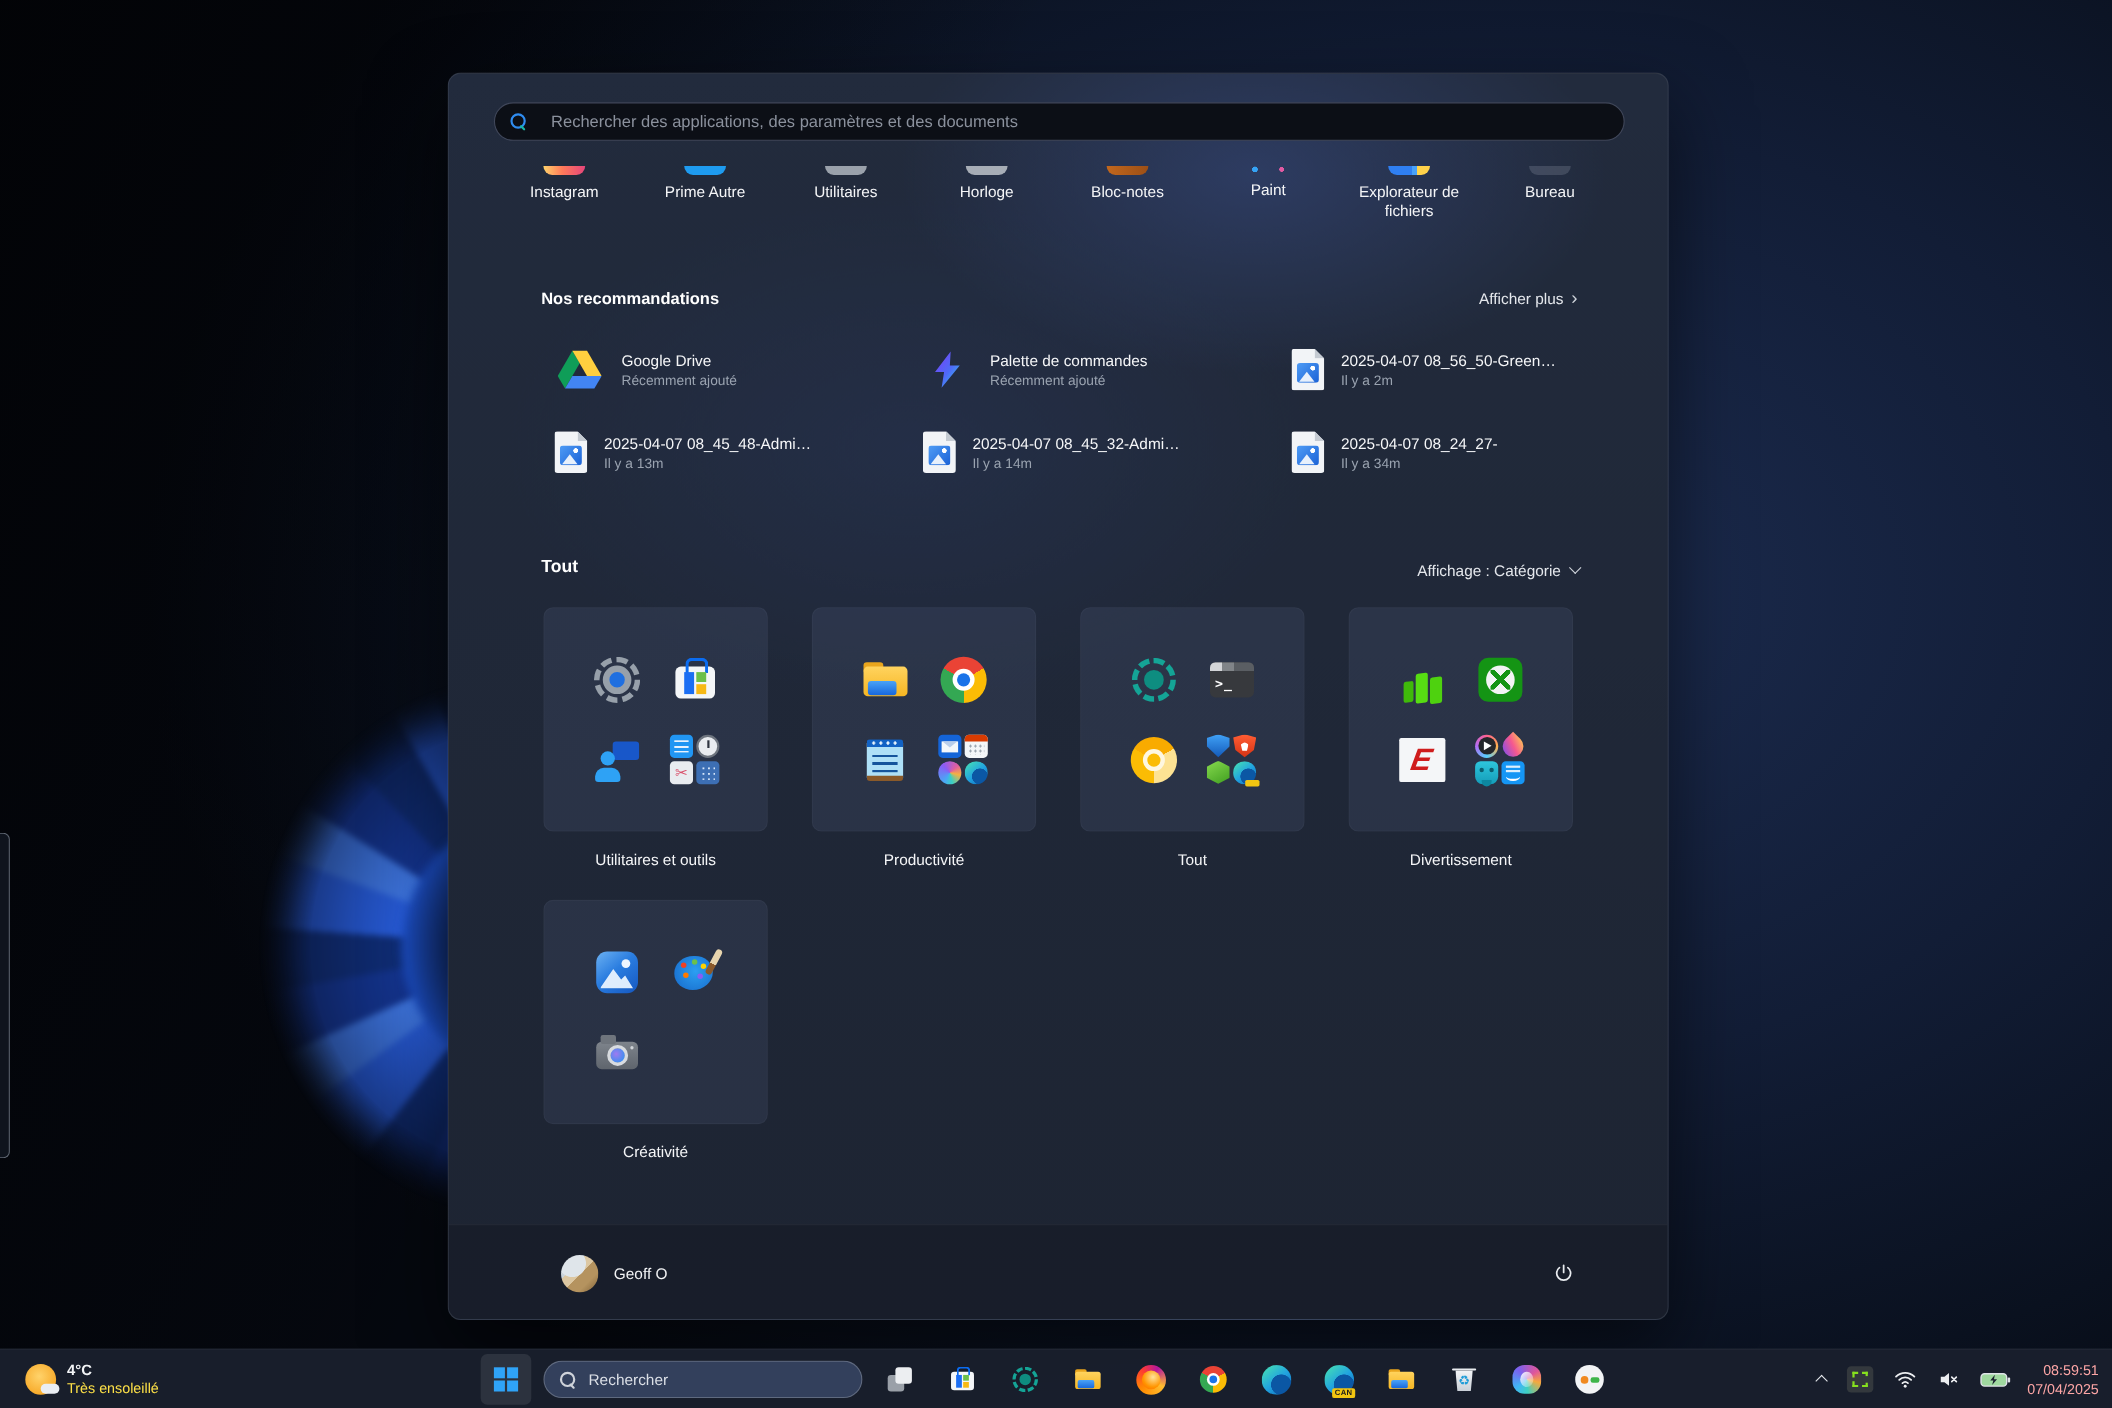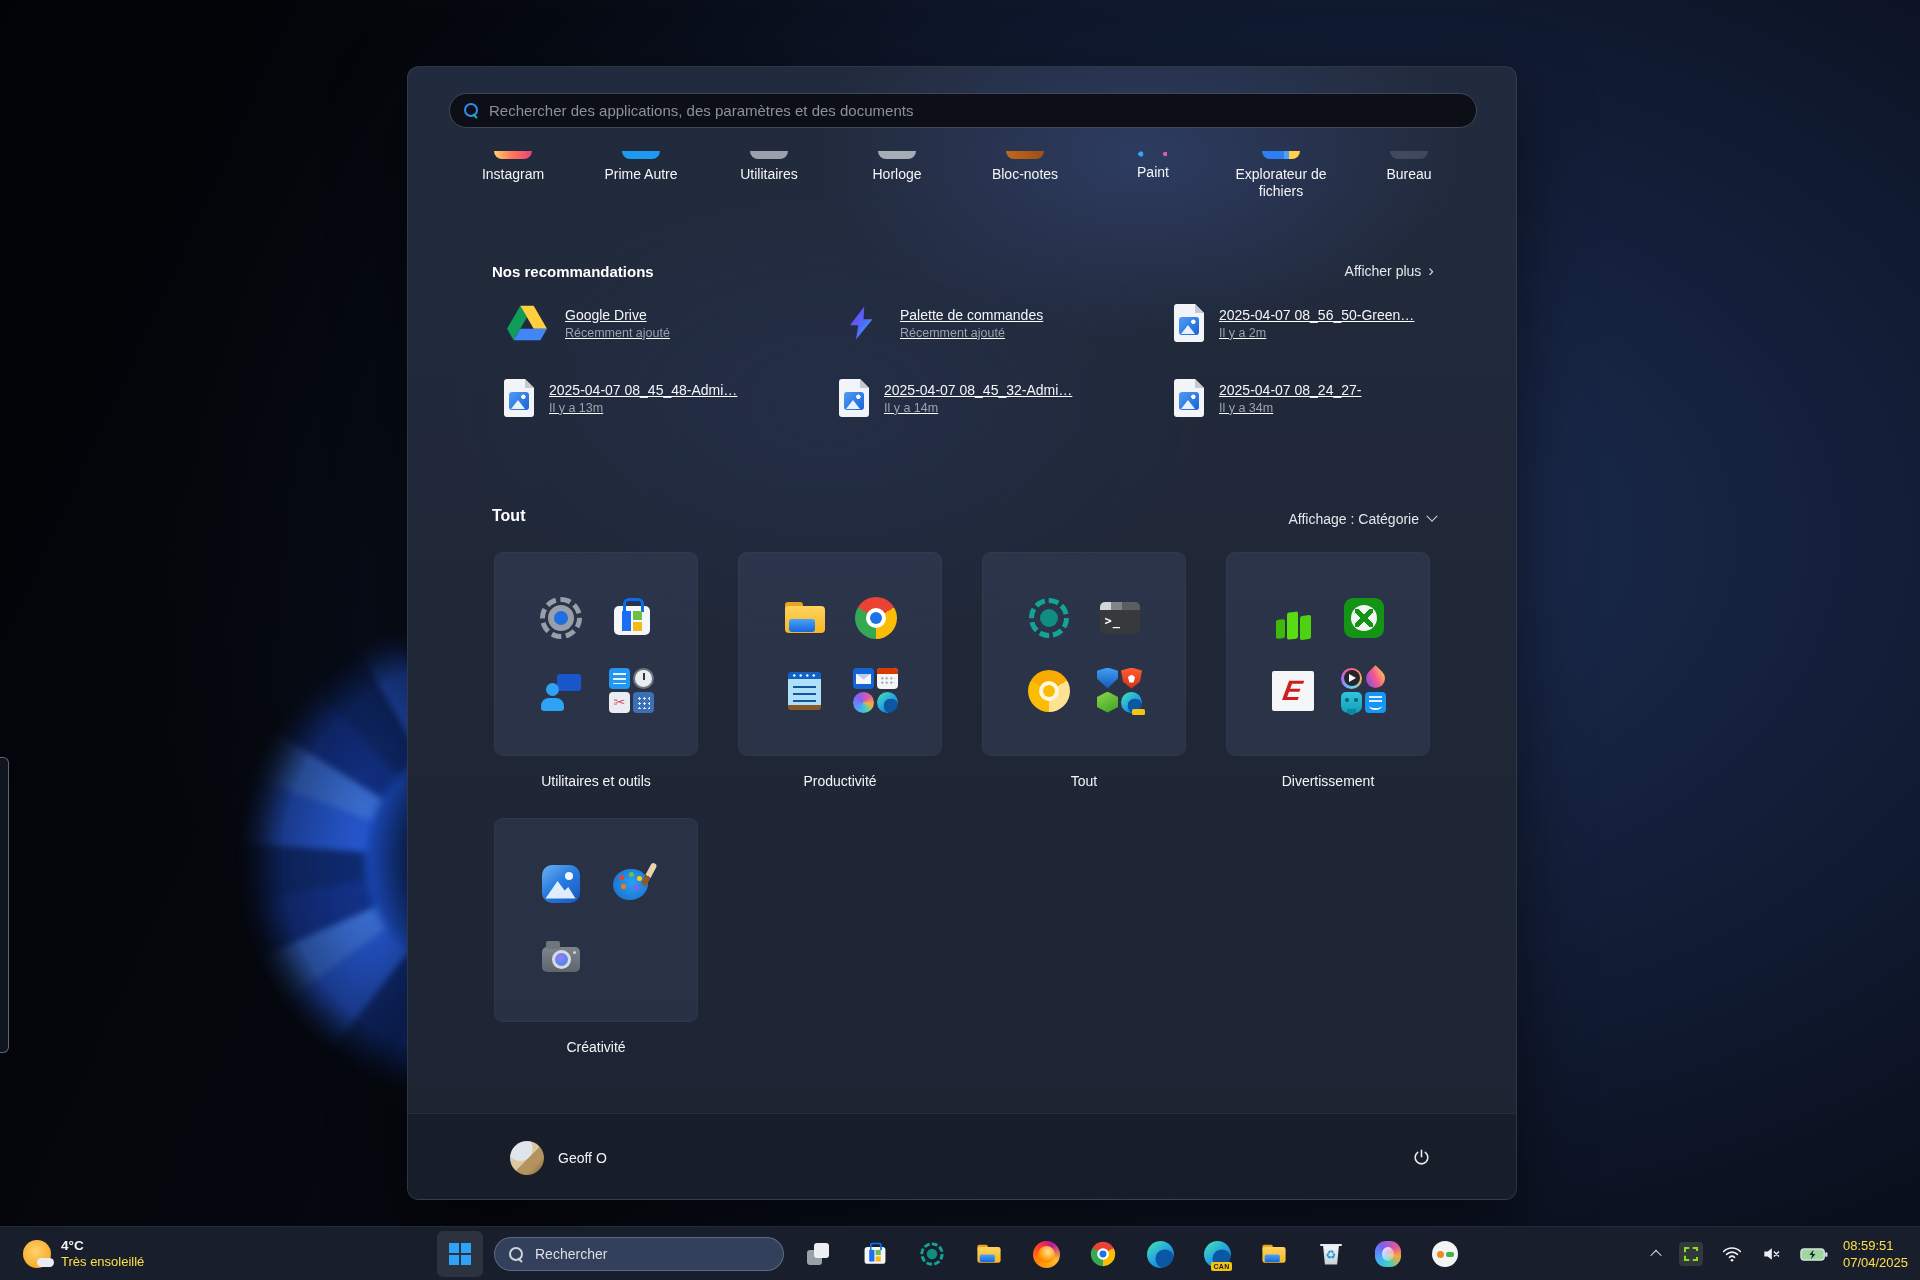--- a/index.html
+++ b/index.html
@@ -34,21 +34,21 @@
     border-radius:12px; border:1px solid rgba(255,255,255,.08);
     box-shadow:0 28px 70px rgba(0,0,0,.55);
     background:
       radial-gradient(460px 260px at 66% 8%, rgba(64,88,158,.38), transparent 70%),
       radial-gradient(520px 320px at 38% 30%, rgba(44,60,104,.28), transparent 72%),
       linear-gradient(#222b3d, #1d2432);
     overflow:hidden;
   }
   .menu-search { position:absolute; left:41px; top:26px; width:1028px; height:35px;
     background:#0c0f16; border:1px solid #40475a; border-radius:18px;
-    display:flex; align-items:center; padding:0 14px; gap:10px; }
+    display:flex; align-items:center; padding:0 14px; gap:22px; }
   .menu-search input { background:transparent; border:none; outline:none; color:#9aa0ac;
     font-size:15px; width:100%; font-family:inherit; }
   .menu-search input::placeholder { color:#8b919d; }
   .mag { position:relative; width:15px; height:15px; flex:none; }
   .mag::before { content:""; position:absolute; left:0; top:0; width:10px; height:10px;
     border:2.4px solid #2f8cf0; border-radius:50%; }
   .mag::after { content:""; position:absolute; left:10px; top:10px; width:2.4px; height:6px;
     background:#18b7a5; border-radius:2px; transform:rotate(-45deg); }
   .mag.gray::before { border-color:#cfd3da; } .mag.gray::after { background:#cfd3da; }
 
@@ -67,22 +67,22 @@
       radial-gradient(circle at 82% 50%, #e25aa2 0 2px, transparent 2.4px); }
   .s-explorer { background:linear-gradient(90deg,#2f7ff2 0 58%, #49a1f8 58% 70%, #ffd24a 70%); }
   .s-bureau { background:rgba(150,160,175,.25); }
   .pin-label { margin-top:7px; font-size:14px; line-height:17px; color:#f4f5f7; }
 
   
   .rec-title { position:absolute; left:84px; top:196px; font-size:15px; font-weight:600; color:#fff; }
   .show-more { position:absolute; right:74px; top:193px; display:flex; align-items:center; gap:7px;
     color:#e4e7ec; font-size:14px; cursor:default; padding:3px 8px; border-radius:4px; }
   .show-more .chev { font-size:17px; line-height:14px; color:#cfd4db; }
-  .rec-grid { position:absolute; left:96px; top:232px; display:grid;
-    grid-template-columns:335px 335px 335px; row-gap:27px;text-decoration:underline; }
+  .rec-grid { position:absolute; left:96px; top:245px; display:grid;
+    grid-template-columns:335px 335px 335px; row-gap:27px; }
   .rec-item { display:flex; align-items:center; gap:15px; height:48px; }
   .rec-texts { display:flex; flex-direction:column; gap:3px; min-width:0; }
   .rec-name { font-size:14px; color:#f5f6f8; white-space:nowrap; }
   .rec-sub { font-size:12.5px; color:#9aa3b0; }
 
   
   .ic { position:relative; width:46px; height:46px; flex:none; display:flex; align-items:center; justify-content:center; }
   .sm { transform:scale(.58); }
 
   
@@ -320,21 +320,21 @@
   .t-circleapp::before { content:""; position:absolute; left:5px; top:10px; width:7px; height:7px; border-radius:50%; background:#f08a21; }
   .t-circleapp::after { content:""; position:absolute; left:14px; top:11px; width:8px; height:5px; border-radius:2px; background:#3db54a; }
 
   .tb-tray { position:absolute; right:8px; top:0; height:54px; display:flex; align-items:center; gap:11px; }
   .chevron-up { width:8px; height:8px; border-left:1.8px solid #e8ebef; border-top:1.8px solid #e8ebef;
     transform:rotate(45deg) translate(1px,1px); }
   .t-greenshot { position:relative; width:24px; height:24px; background:#33383d; border-radius:4px; }
   .t-greenshot::before { content:""; position:absolute; inset:5px; border:2px dashed #86e01e; }
   .t-greenshot::after { content:""; position:absolute; right:3px; top:9px; width:7px; height:6px; background:#33383d; }
   .tray-btn { display:flex; align-items:center; justify-content:center; padding:4px; border-radius:4px; }
-  .clock { font-size:13px; line-height:17px; color:#fde047; padding-right:4px; }
+  .clock { text-align:right; font-size:13px; line-height:17px; color:#fca5a5; padding-right:4px; }
 
   .icon-svg { display:block; }
 </style>
 </head>
 <body>
 
 <div class="stage">
   <div class="bloom"></div>
   <div class="bloom-core"></div>
   <div class="edge-window"></div>

